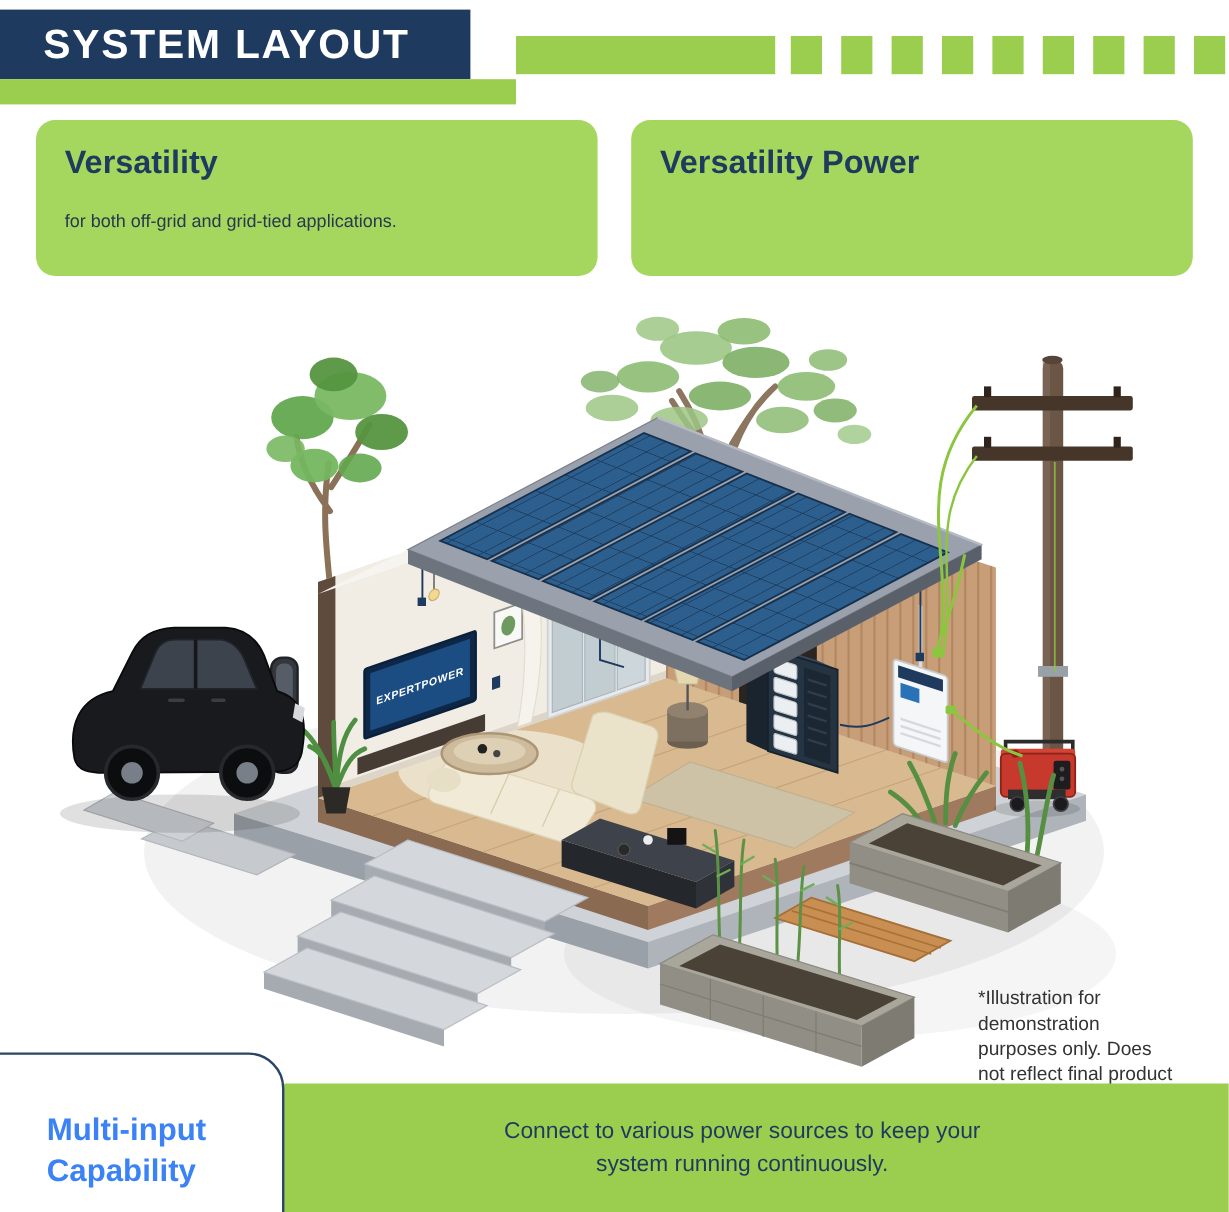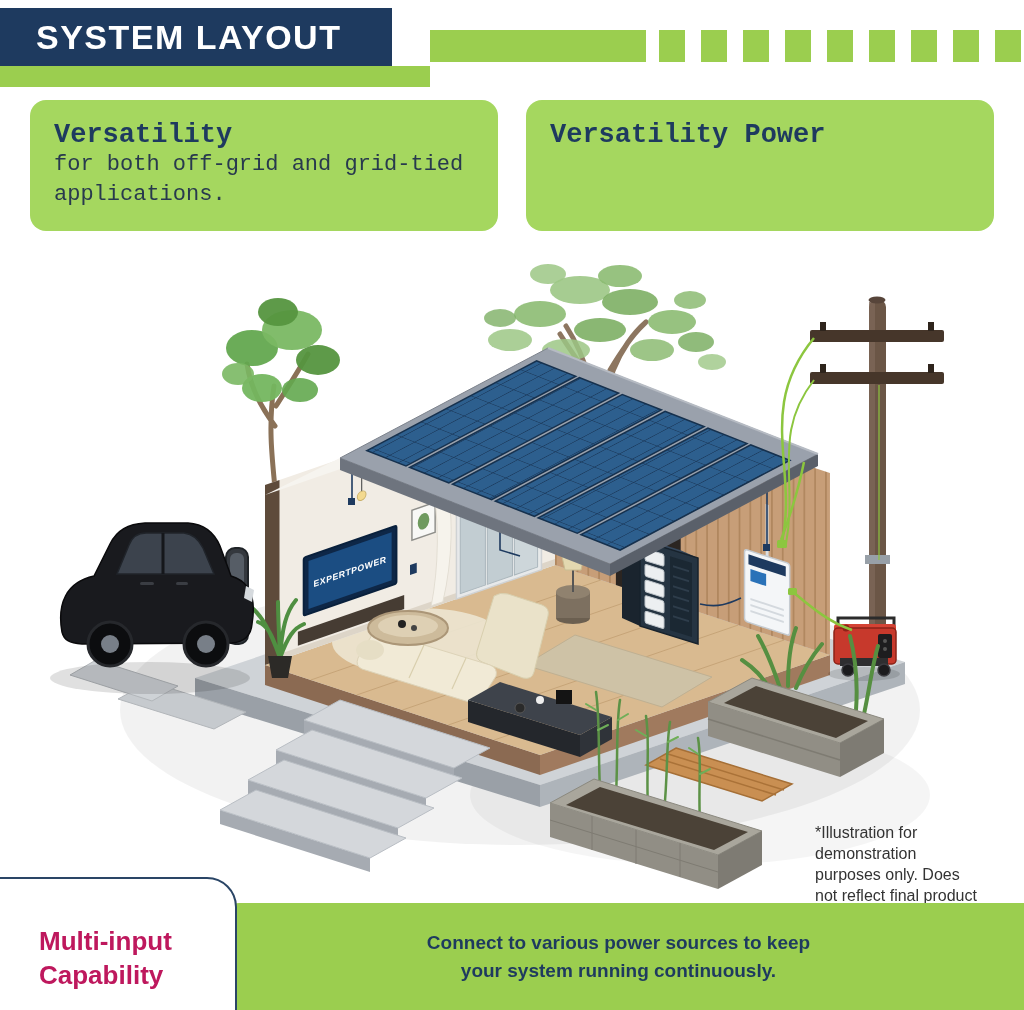--- a/index.html
+++ b/index.html
@@ -12,39 +12,39 @@
   .title-box { position:absolute; left:0; top:8px; width:392px; height:58px; background:#1E3A5F;
                display:flex; align-items:center; padding-left:36px; }
   .title-box h1 { color:#ffffff; font-size:34px; font-weight:bold; letter-spacing:1.5px; }
   .underbar { position:absolute; left:0; top:66px; width:430px; height:21px; background:#9BCE4F; }
   .accent-bars { position:absolute; left:430px; top:30px; width:594px; height:32px; display:flex; overflow:hidden; }
   .bar-long { width:216px; height:32px; background:#9BCE4F; flex:none; }
   .dashes { display:flex; gap:16px; margin-left:13px; flex:1; }
   .dash { width:26px; height:32px; background:#9BCE4F; flex:none; }
 
   
-  .cards { position:absolute; left:0; top:100px; width:1024px; padding:0 30px; display:flex; gap:28px;font-family:Liberation Mono, monospace; }
+  .cards { position:absolute; left:0; top:100px; width:1024px; padding:0 30px; display:flex; gap:28px; }
   .card { flex:1; background:#A5D75F; border-radius:16px; padding:20px 24px 22px; min-height:130px; }
   .card h2 { font-size:27px; font-weight:bold; color:#1E3A5F; }
-  .card p { font-size:22px; color:#28394e; line-height:1.35; margin-top:0; }
+  .card p { font-size:15px; color:#28394e; line-height:1.35; margin-top:24px; }
 
   
   .scene { position:absolute; left:0; top:230px; width:1024px; height:680px; }
   .disclaimer { position:absolute; left:815px; top:822px; width:168px; font-size:16px;
                 color:#333333; line-height:1.32; }
 
   
   .footer-green { position:absolute; left:213px; top:903px; width:811px; height:107px;
                   background:#9BCE4F; border-top-left-radius:26px;
                   display:flex; align-items:center; justify-content:center; z-index:1; }
-  .footer-green p { width:410px; text-align:center; font-size:19px; color:#1E3A5F; line-height:1.45; font-weight:700; }
+  .footer-green p { width:410px; text-align:center; font-size:19px; color:#1E3A5F; line-height:1.45; font-weight:400; }
   .footer-white { position:absolute; left:-3px; top:877px; width:240px; height:140px; background:#ffffff;
                   border:2px solid #2a4566; border-top-right-radius:30px; z-index:2;
                   padding:46px 20px 0 40px; }
-  .footer-white h2 { font-size:26px; font-weight:bold; color:#be185d; line-height:1.3; }
+  .footer-white h2 { font-size:26px; font-weight:bold; color:#3b82f6; line-height:1.3; }
 </style>
 </head>
 <body>
 
 <div class="page">
 
   <div class="title-box">
     <h1>SYSTEM LAYOUT</h1>
   </div>
   <div class="underbar"></div>

